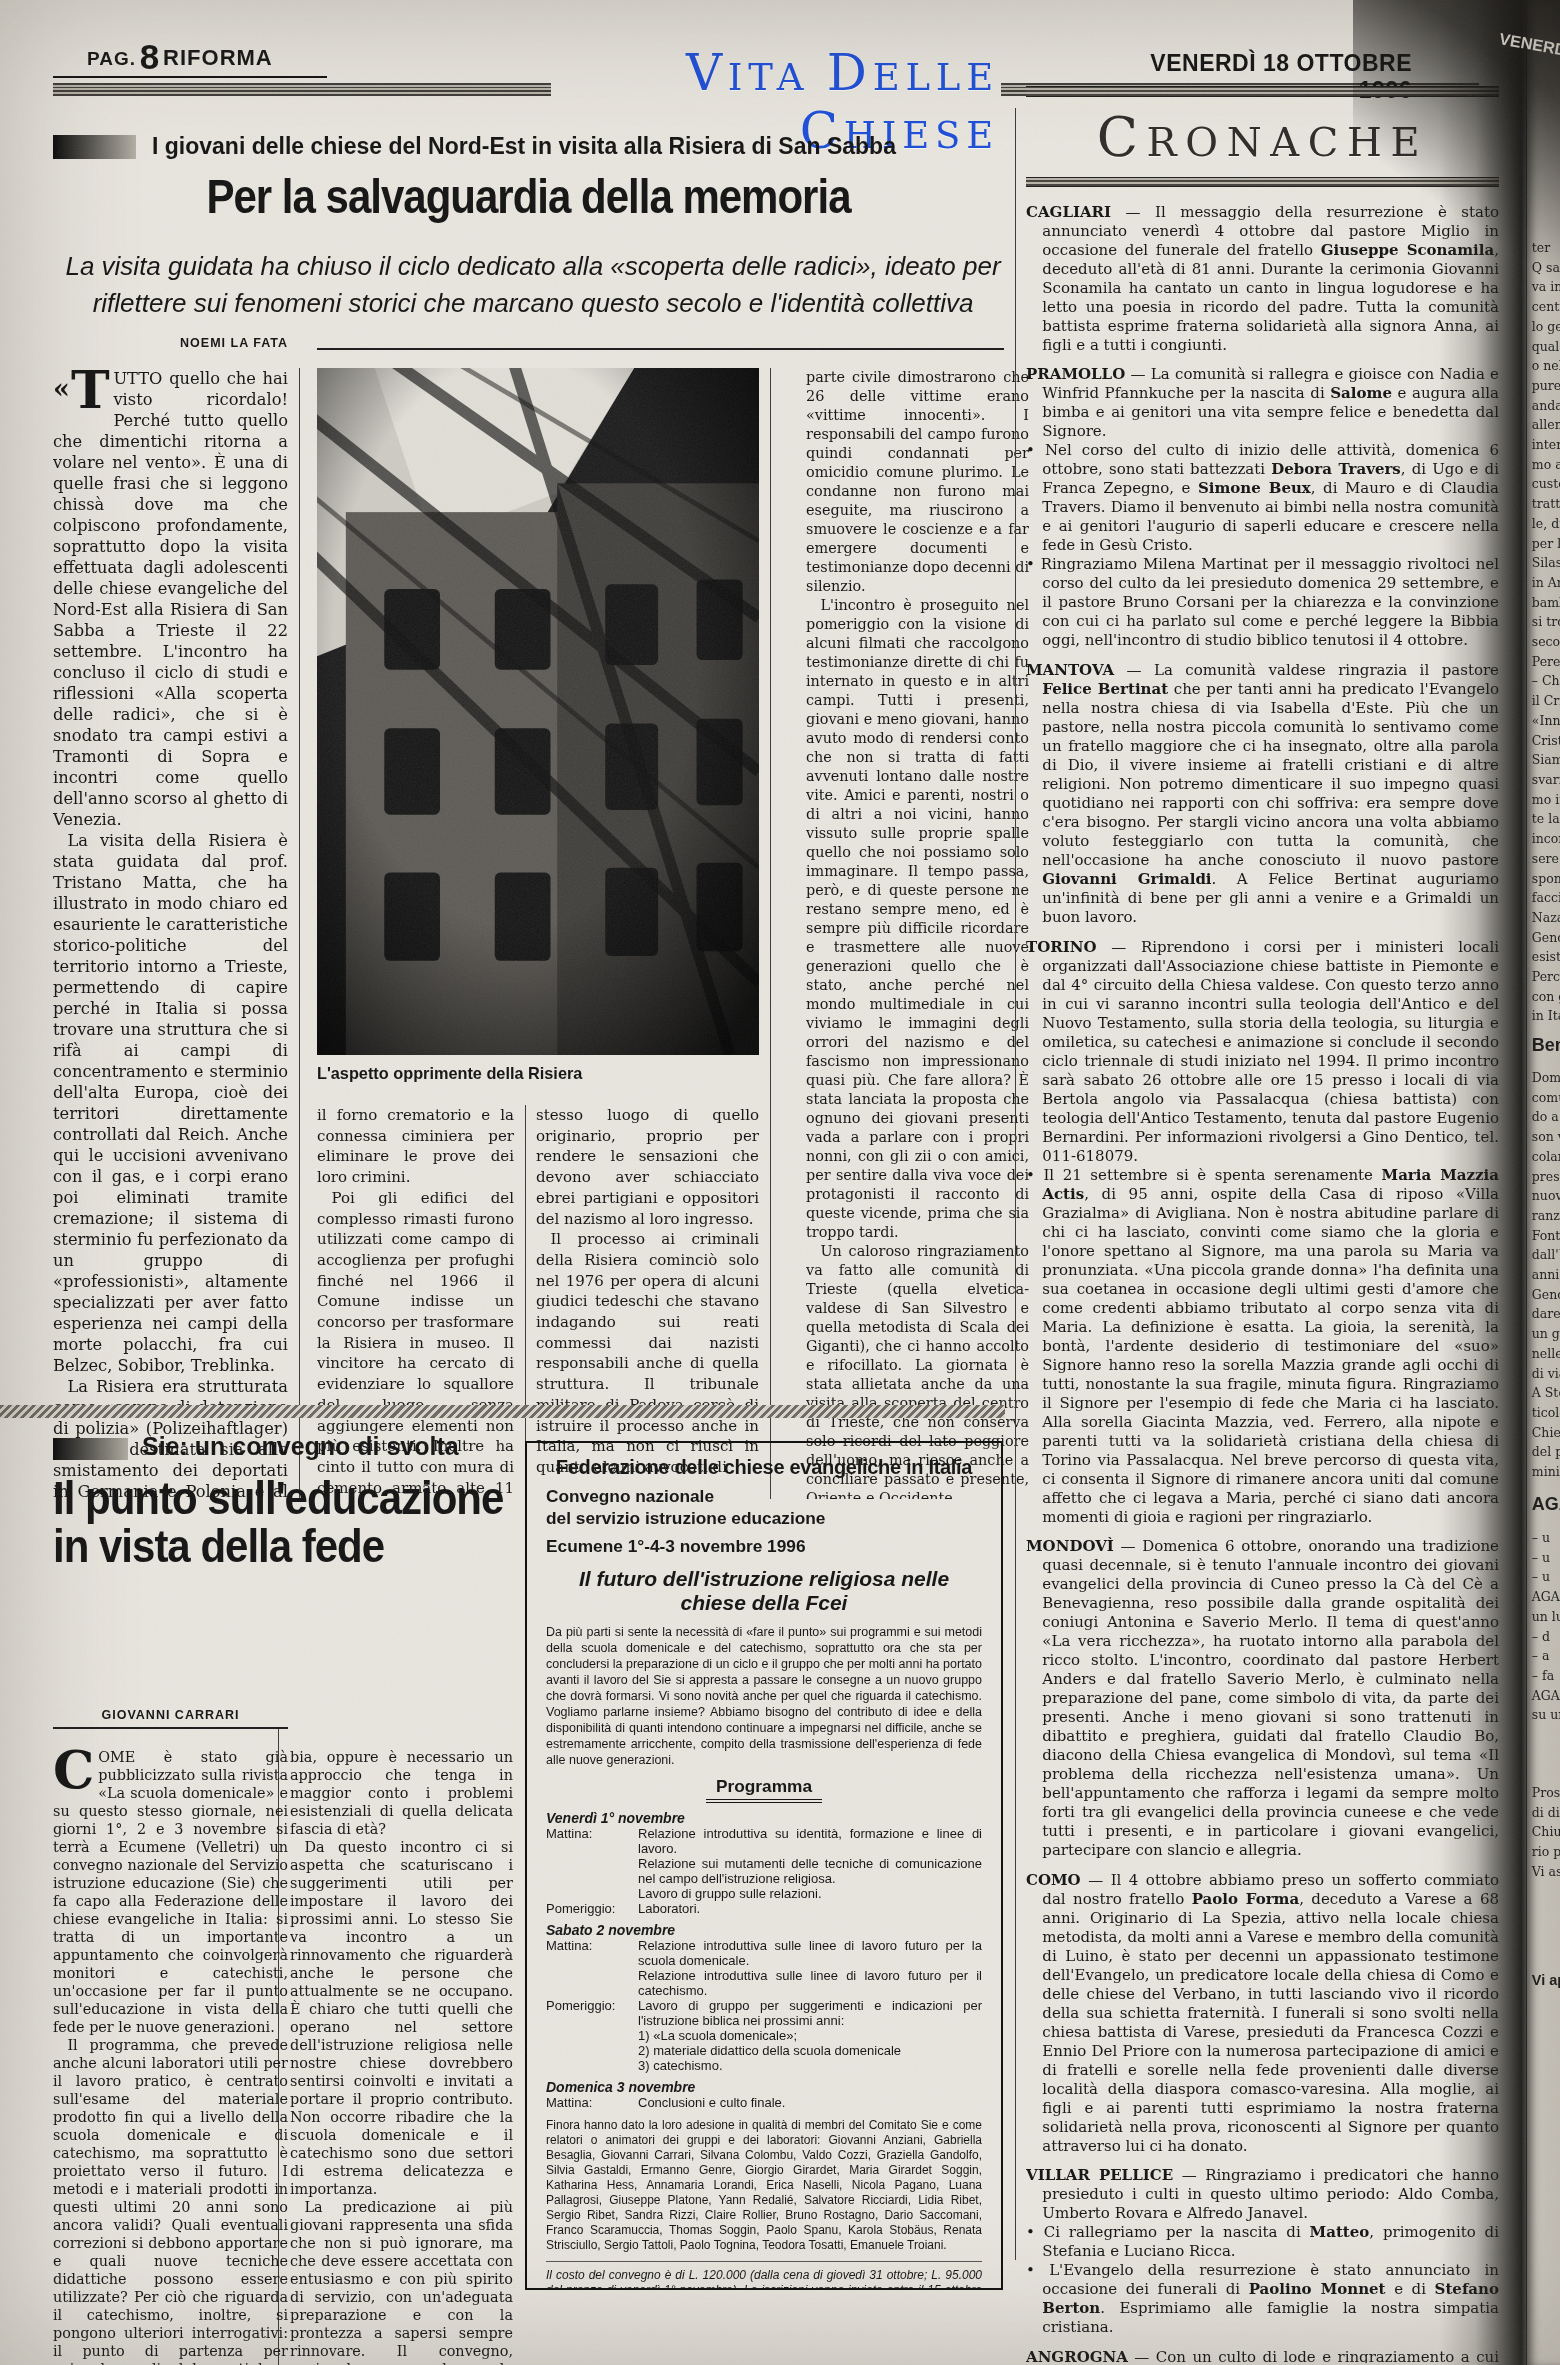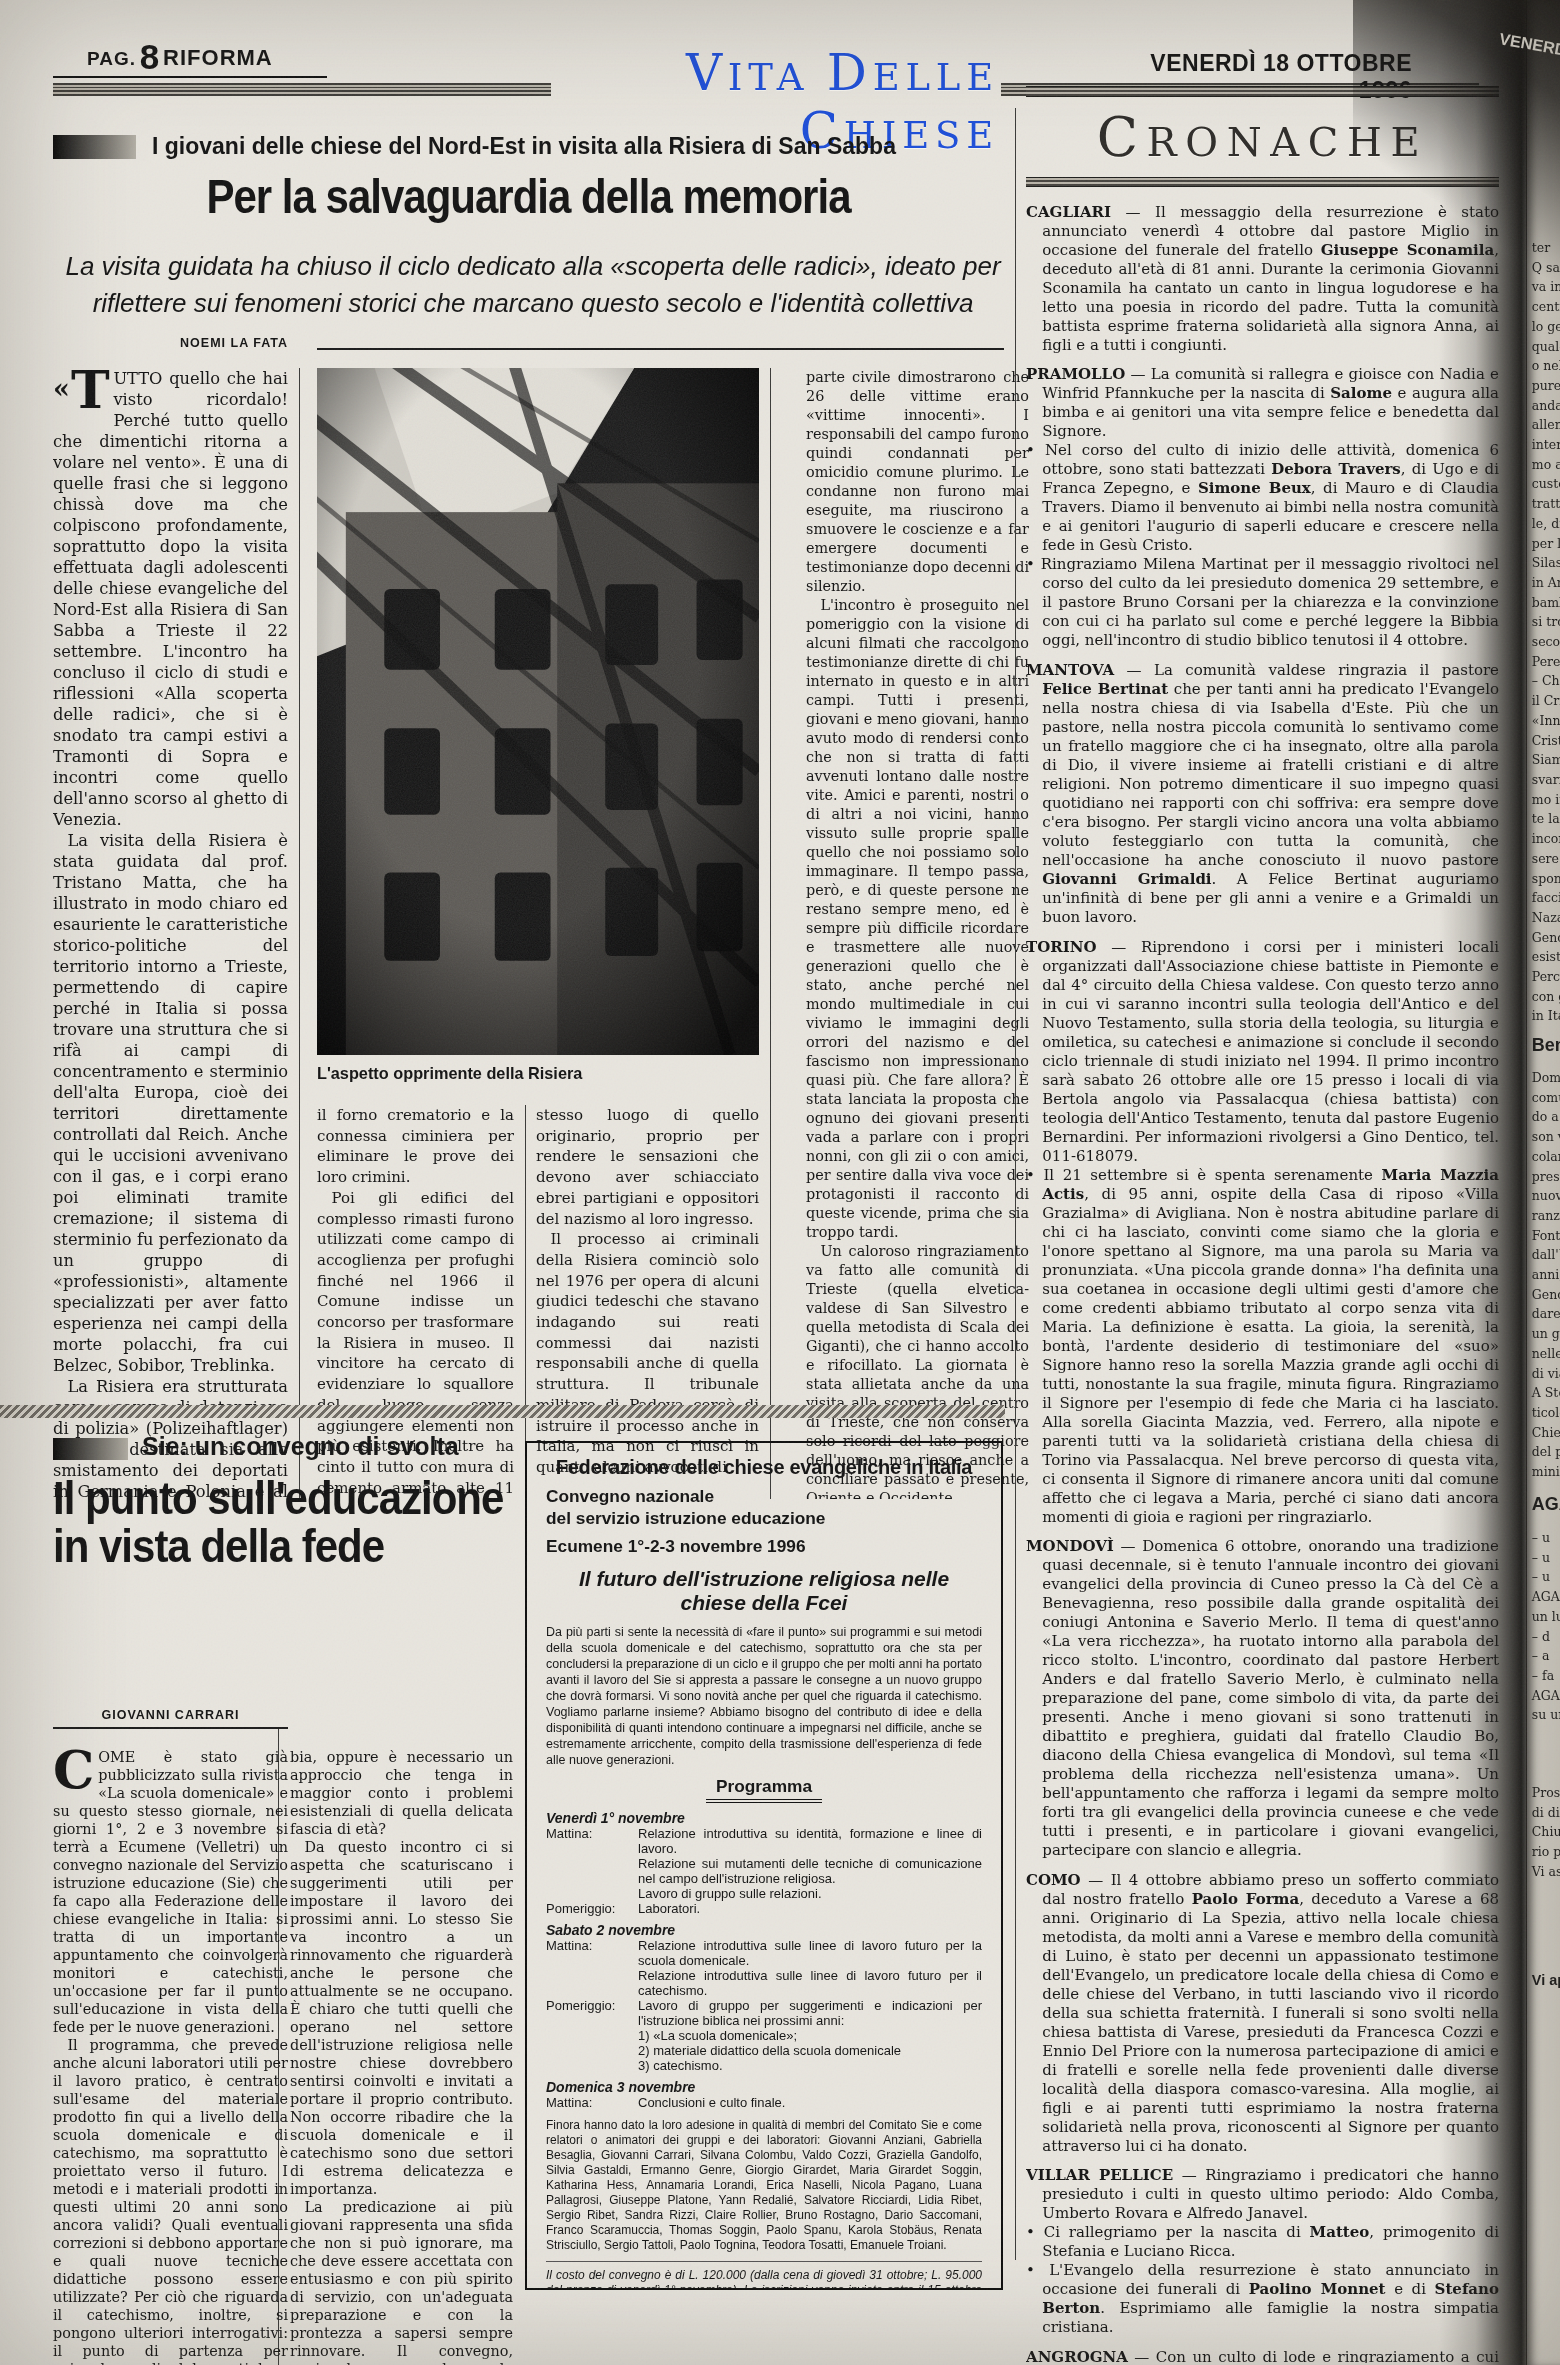--- a/index.html
+++ b/index.html
@@ -251,21 +251,21 @@
   <div class="abs serif-col sieB">
     <p class="nodent">bia, oppure è necessario un approccio che tenga in maggior conto i problemi esistenziali di quella delicata fascia di età?</p>
     <p>Da questo incontro ci si aspetta che scaturiscano i suggerimenti utili per impostare il lavoro dei prossimi anni. Lo stesso Sie va incontro a un rinnovamento che riguarderà anche le persone che attualmente se ne occupano. È chiaro che tutti quelli che operano nel settore dell'istruzione religiosa nelle nostre chiese dovrebbero sentirsi coinvolti e invitati a portare il proprio contributo. Non occorre ribadire che la scuola domenicale e il catechismo sono due settori di estrema delicatezza e importanza.</p>
     <p>La predicazione ai più giovani rappresenta una sfida che non si può ignorare, ma che deve essere accettata con entusiasmo e con più spirito di servizio, con un'adeguata preparazione e con la prontezza a sapersi sempre rinnovare. Il convegno, nazionale ma al quale parteciperanno anche persone provenienti dall'estero, è dunque l'occasione per un confronto che si profila ricco, stimolante e proficuo per le nostre chiese.</p>
   </div>
 
   <div class="abs box">
     <div class="box-org">Federazione delle chiese evangeliche in Italia</div>
     <div class="box-c mt">Convegno nazionale</div>
     <div class="box-c">del servizio istruzione educazione</div>
-    <div class="box-c mt">Ecumene 1°-2-3 novembre 1996</div>
+    <div class="box-c mt">Ecumene 1°-4-3 novembre 1996</div>
     <div class="box-title">Il futuro dell'istruzione religiosa nelle chiese della Fcei</div>
     <div class="box-intro">Da più parti si sente la necessità di «fare il punto» sui programmi e sui metodi della scuola domenicale e del catechismo, soprattutto ora che sta per concludersi la preparazione di un ciclo e il gruppo che per molti anni ha portato avanti il lavoro del Sie si appresta a passare le consegne a un nuovo gruppo che dovrà formarsi. Vi sono novità anche per quel che riguarda il catechismo. Vogliamo parlarne insieme? Abbiamo bisogno del contributo di idee e della disponibilità di quanti intendono continuare a impegnarsi nel difficile, anche se estremamente arricchente, compito della trasmissione dell'esperienza di fede alle nuove generazioni.</div>
     <div class="prog-wrap"><span class="prog">Programma</span></div>
 
     <div>
       <div class="day-title">Venerdì 1° novembre</div>
       <div class="srow">
           <div class="slabel">Mattina:</div>
           <div class="slines">Relazione introduttiva su identità, formazione e linee di lavoro.
 Relazione sui mutamenti delle tecniche di comunicazione nel campo dell'istruzione religiosa.

